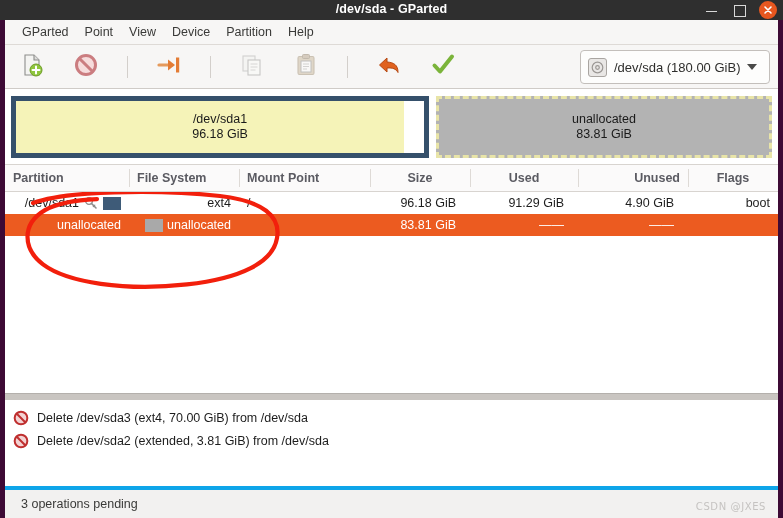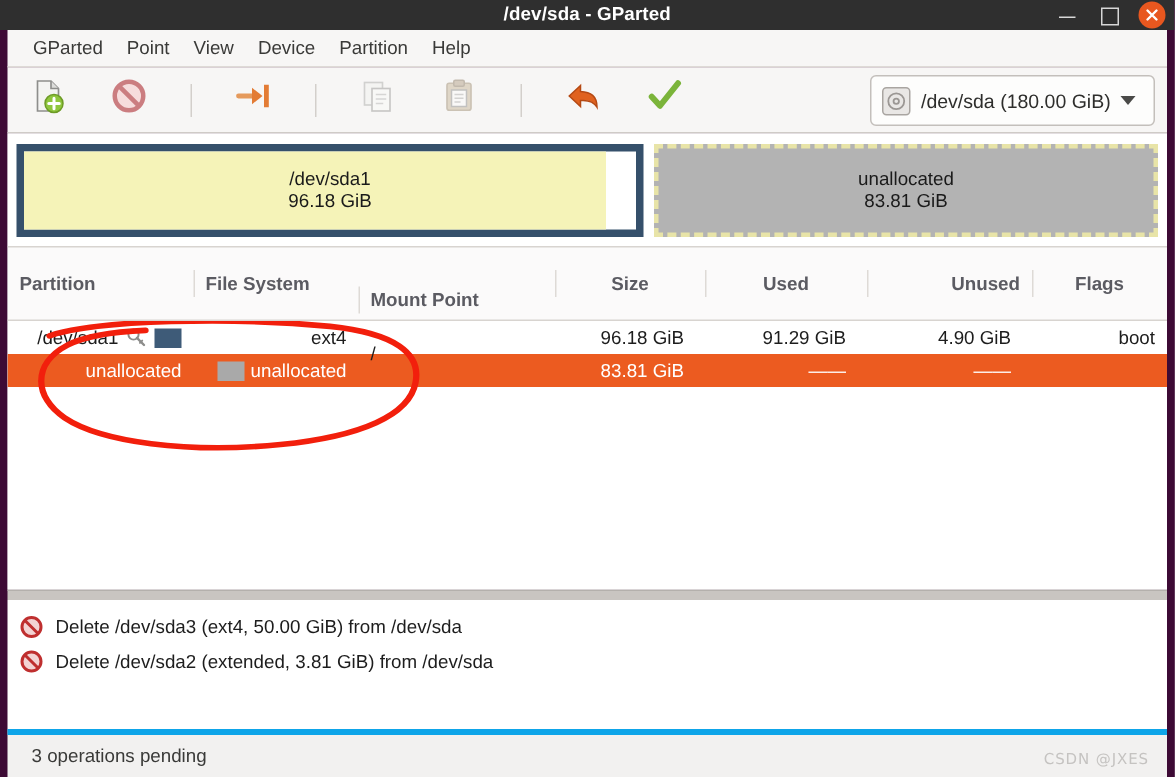--- a/index.html
+++ b/index.html
@@ -167,21 +167,21 @@
     display: flex; align-items: center;
     font-size: 12.5px; font-weight: bold; color: #5b5b62;
   }
   .th { position: relative; padding: 0 8px; height: 26px; line-height: 26px; cursor: default; }
   .th + .th::before {
     content: ""; position: absolute; left: 0; top: 4px;
     height: 18px; width: 1px; background: #dedad6;
   }
   .c-partition  { width: 124px; }
   .c-fs         { width: 110px; }
-  .c-mount      { width: 131px; margin-top: 22px; }
+  .c-mount      { width: 131px; }
   .c-size       { width: 100px; text-align: center; }
   .c-used       { width: 108px; text-align: center; }
   .c-unused     { width: 110px; text-align: right; }
   .c-flags      { flex: 1 1 auto; text-align: center; }
 
   .table-body { flex: 1 1 auto; background: #ffffff; position: relative; }
   .row {
     display: flex; align-items: center;
     height: 22px;
     font-size: 12.5px; color: #1d1d1d;
@@ -439,21 +439,21 @@
   <div class="ops-sep"></div>
 
   <div class="ops-panel">
     <div class="op-row">
       <span class="op-icon">
         <svg width="16" height="16" viewBox="0 0 24 24">
           <circle cx="12" cy="12" r="9.5" fill="#f3d3d3" stroke="#bf2f2f" stroke-width="3"></circle>
           <path d="M5.7 5.7 L18.3 18.3" stroke="#bf2f2f" stroke-width="3" stroke-linecap="round"></path>
         </svg>
       </span>
-      <span>Delete /dev/sda3 (ext4, 50.00 GiB) from /dev/sda</span>
+      <span>Delete /dev/sda3 (ext4, 70.00 GiB) from /dev/sda</span>
     </div>
     <div class="op-row">
       <span class="op-icon">
         <svg width="16" height="16" viewBox="0 0 24 24">
           <circle cx="12" cy="12" r="9.5" fill="#f3d3d3" stroke="#bf2f2f" stroke-width="3"></circle>
           <path d="M5.7 5.7 L18.3 18.3" stroke="#bf2f2f" stroke-width="3" stroke-linecap="round"></path>
         </svg>
       </span>
       <span>Delete /dev/sda2 (extended, 3.81 GiB) from /dev/sda</span>
     </div>

